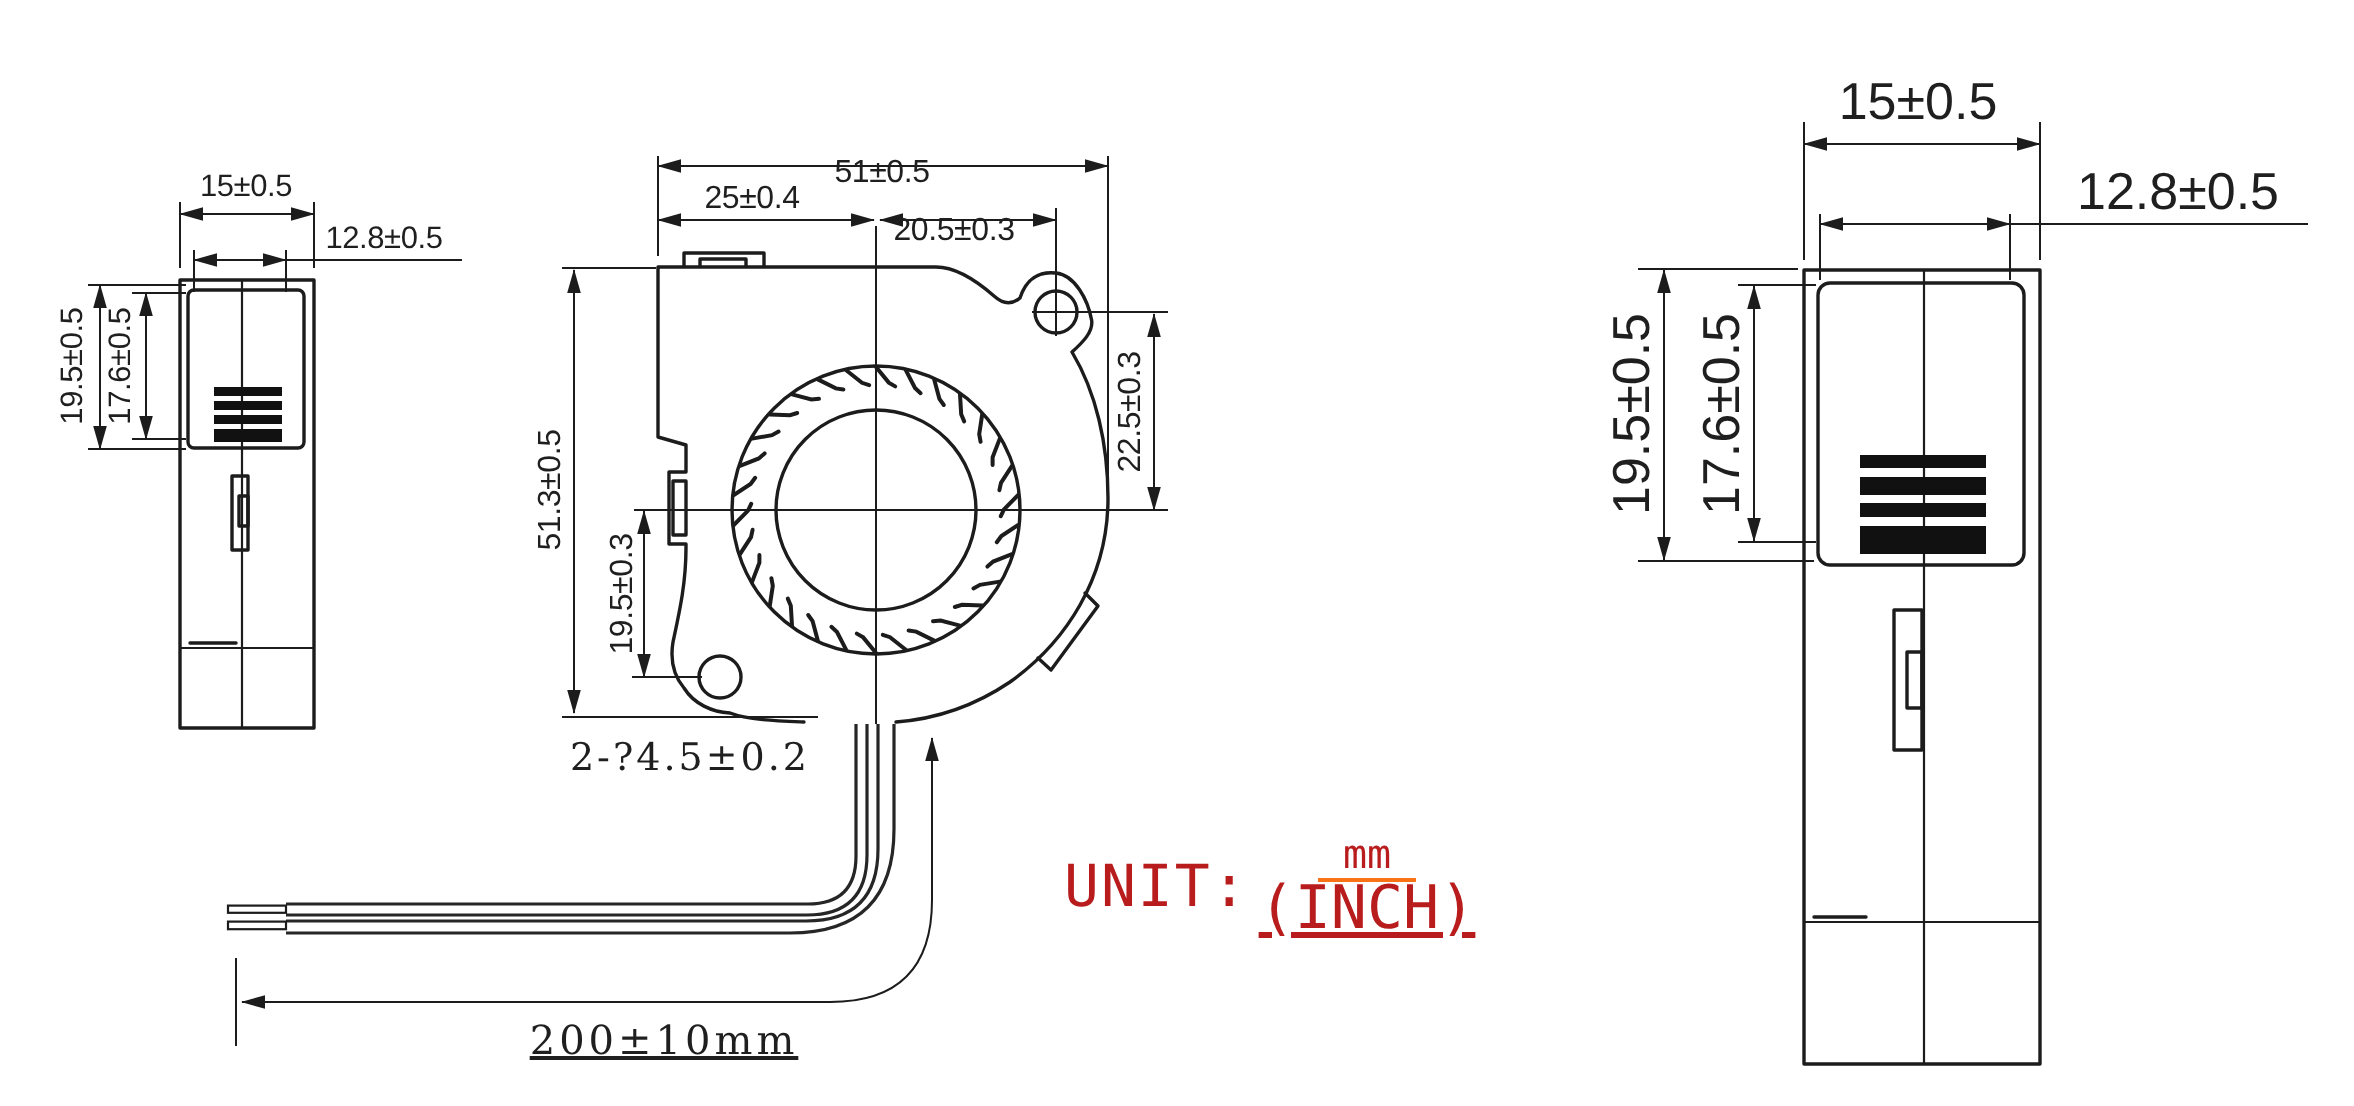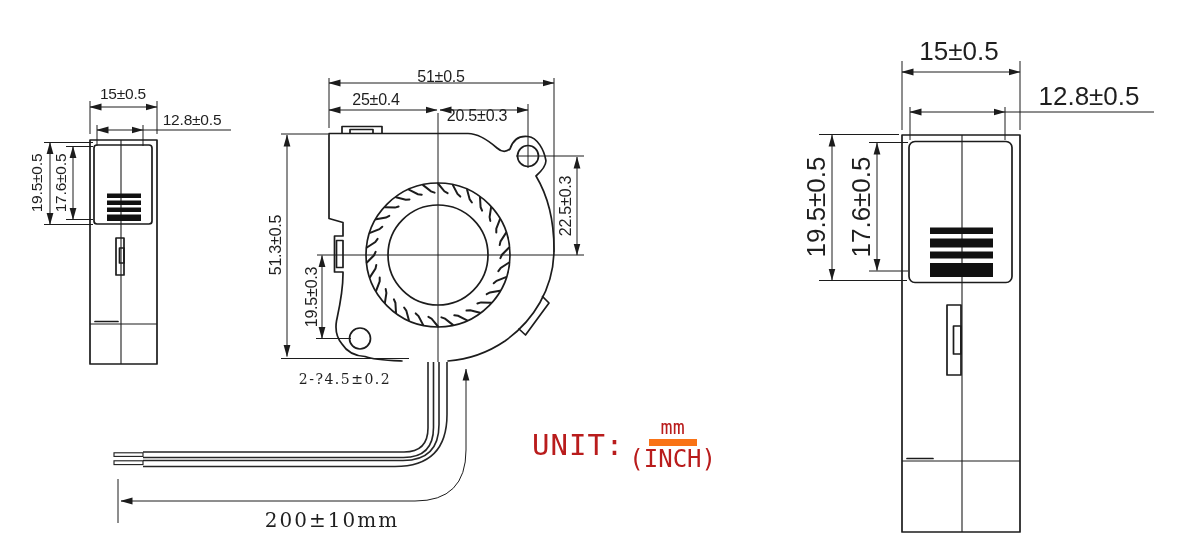--- a/index.html
+++ b/index.html
@@ -5,28 +5,28 @@
   html,body{margin:0;padding:0;background:#fff;}
   #canvas{position:relative;width:1177px;height:553px;background:#ffffff;overflow:hidden;
           font-family:"Liberation Sans",sans-serif;}
   #lineart{position:absolute;left:0;top:0;}
   .lbl{position:absolute;white-space:nowrap;transform:translate(-50%,-50%);
        color:#1f1f1f;font-size:16px;letter-spacing:-0.2px;}
   .v{transform:translate(-50%,-50%) rotate(-90deg);}
   .s15{font-size:15.5px;}
   .s26{font-size:26px;letter-spacing:0;}
   .ser{font-family:"DejaVu Serif",serif;}
-  .wirelen{font-size:20px;letter-spacing:2px;}
-  .holes{font-size:14px;letter-spacing:1.5px;}
+  .wirelen{font-size:20px;letter-spacing:2px;text-decoration:underline;}
+  .holes{font-size:19px;letter-spacing:1.5px;}
   .unit{position:absolute;display:flex;align-items:center;color:#b91c1c;
         font-family:"DejaVu Sans Mono",monospace;margin-left:45px;}
   .unit-label{font-size:29px;letter-spacing:1px;}
   .frac{display:flex;flex-direction:column;align-items:center;margin-left:5px;}
-  .num{font-size:20px;line-height:20px;padding:0 12px 2px 12px;border-bottom:7px solid #f97316;}
-  .den{font-size:24px;line-height:27px;}
+  .num{font-size:20px;line-height:20px;padding:0 12px 2px 12px;border-bottom:2px solid #f97316;}
+  .den{font-size:30px;line-height:27px;text-decoration:underline;}
   svg .part{stroke:#1c1c1c;fill:none;stroke-width:1.7;stroke-linejoin:round;stroke-linecap:round;}
   svg .thin{stroke:#1c1c1c;fill:none;stroke-width:1.1;}
   svg .dim{stroke:#1c1c1c;fill:none;stroke-width:1;}
   svg .fillb{fill:#111;stroke:none;}
   svg .wire{stroke:#262626;fill:none;stroke-width:1.6;}
   svg #impeller-ticks path{stroke:#1c1c1c;fill:none;stroke-width:2;stroke-linecap:round;}
 </style>
 </head>
 <body>
 
@@ -183,21 +183,21 @@
         <line class="dim" x1="877" y1="143" x2="877" y2="270.5" marker-start="url(#arr)" marker-end="url(#arr)"></line>
       </g>
     </g>
   </svg>
 
   <div class="lbl s15" style="left:123px;top:94px">15±0.5</div>
   <div class="lbl s15" style="left:192px;top:120px">12.8±0.5</div>
   <div class="lbl s15 v" style="left:37px;top:183px">19.5±0.5</div>
   <div class="lbl s15 v" style="left:61px;top:183px">17.6±0.5</div>
 
-  <div class="lbl" style="left:441px;top:77px">51±0.5</div>
+  <div class="lbl" style="left:441px;top:87px">51±0.5</div>
   <div class="lbl" style="left:376px;top:100px">25±0.4</div>
   <div class="lbl" style="left:477px;top:116px">20.5±0.3</div>
   <div class="lbl v" style="left:276px;top:245px">51.3±0.5</div>
   <div class="lbl v" style="left:566px;top:206px">22.5±0.3</div>
   <div class="lbl v" style="left:312px;top:297px">19.5±0.3</div>
   <div class="lbl ser holes" style="left:345px;top:379px">2-?4.5±0.2</div>
   <div class="lbl ser wirelen" style="left:332px;top:520px">200±10mm</div>
 
   <div class="unit" style="left:487px;top:417px">
     <span class="unit-label">UNIT:</span>

